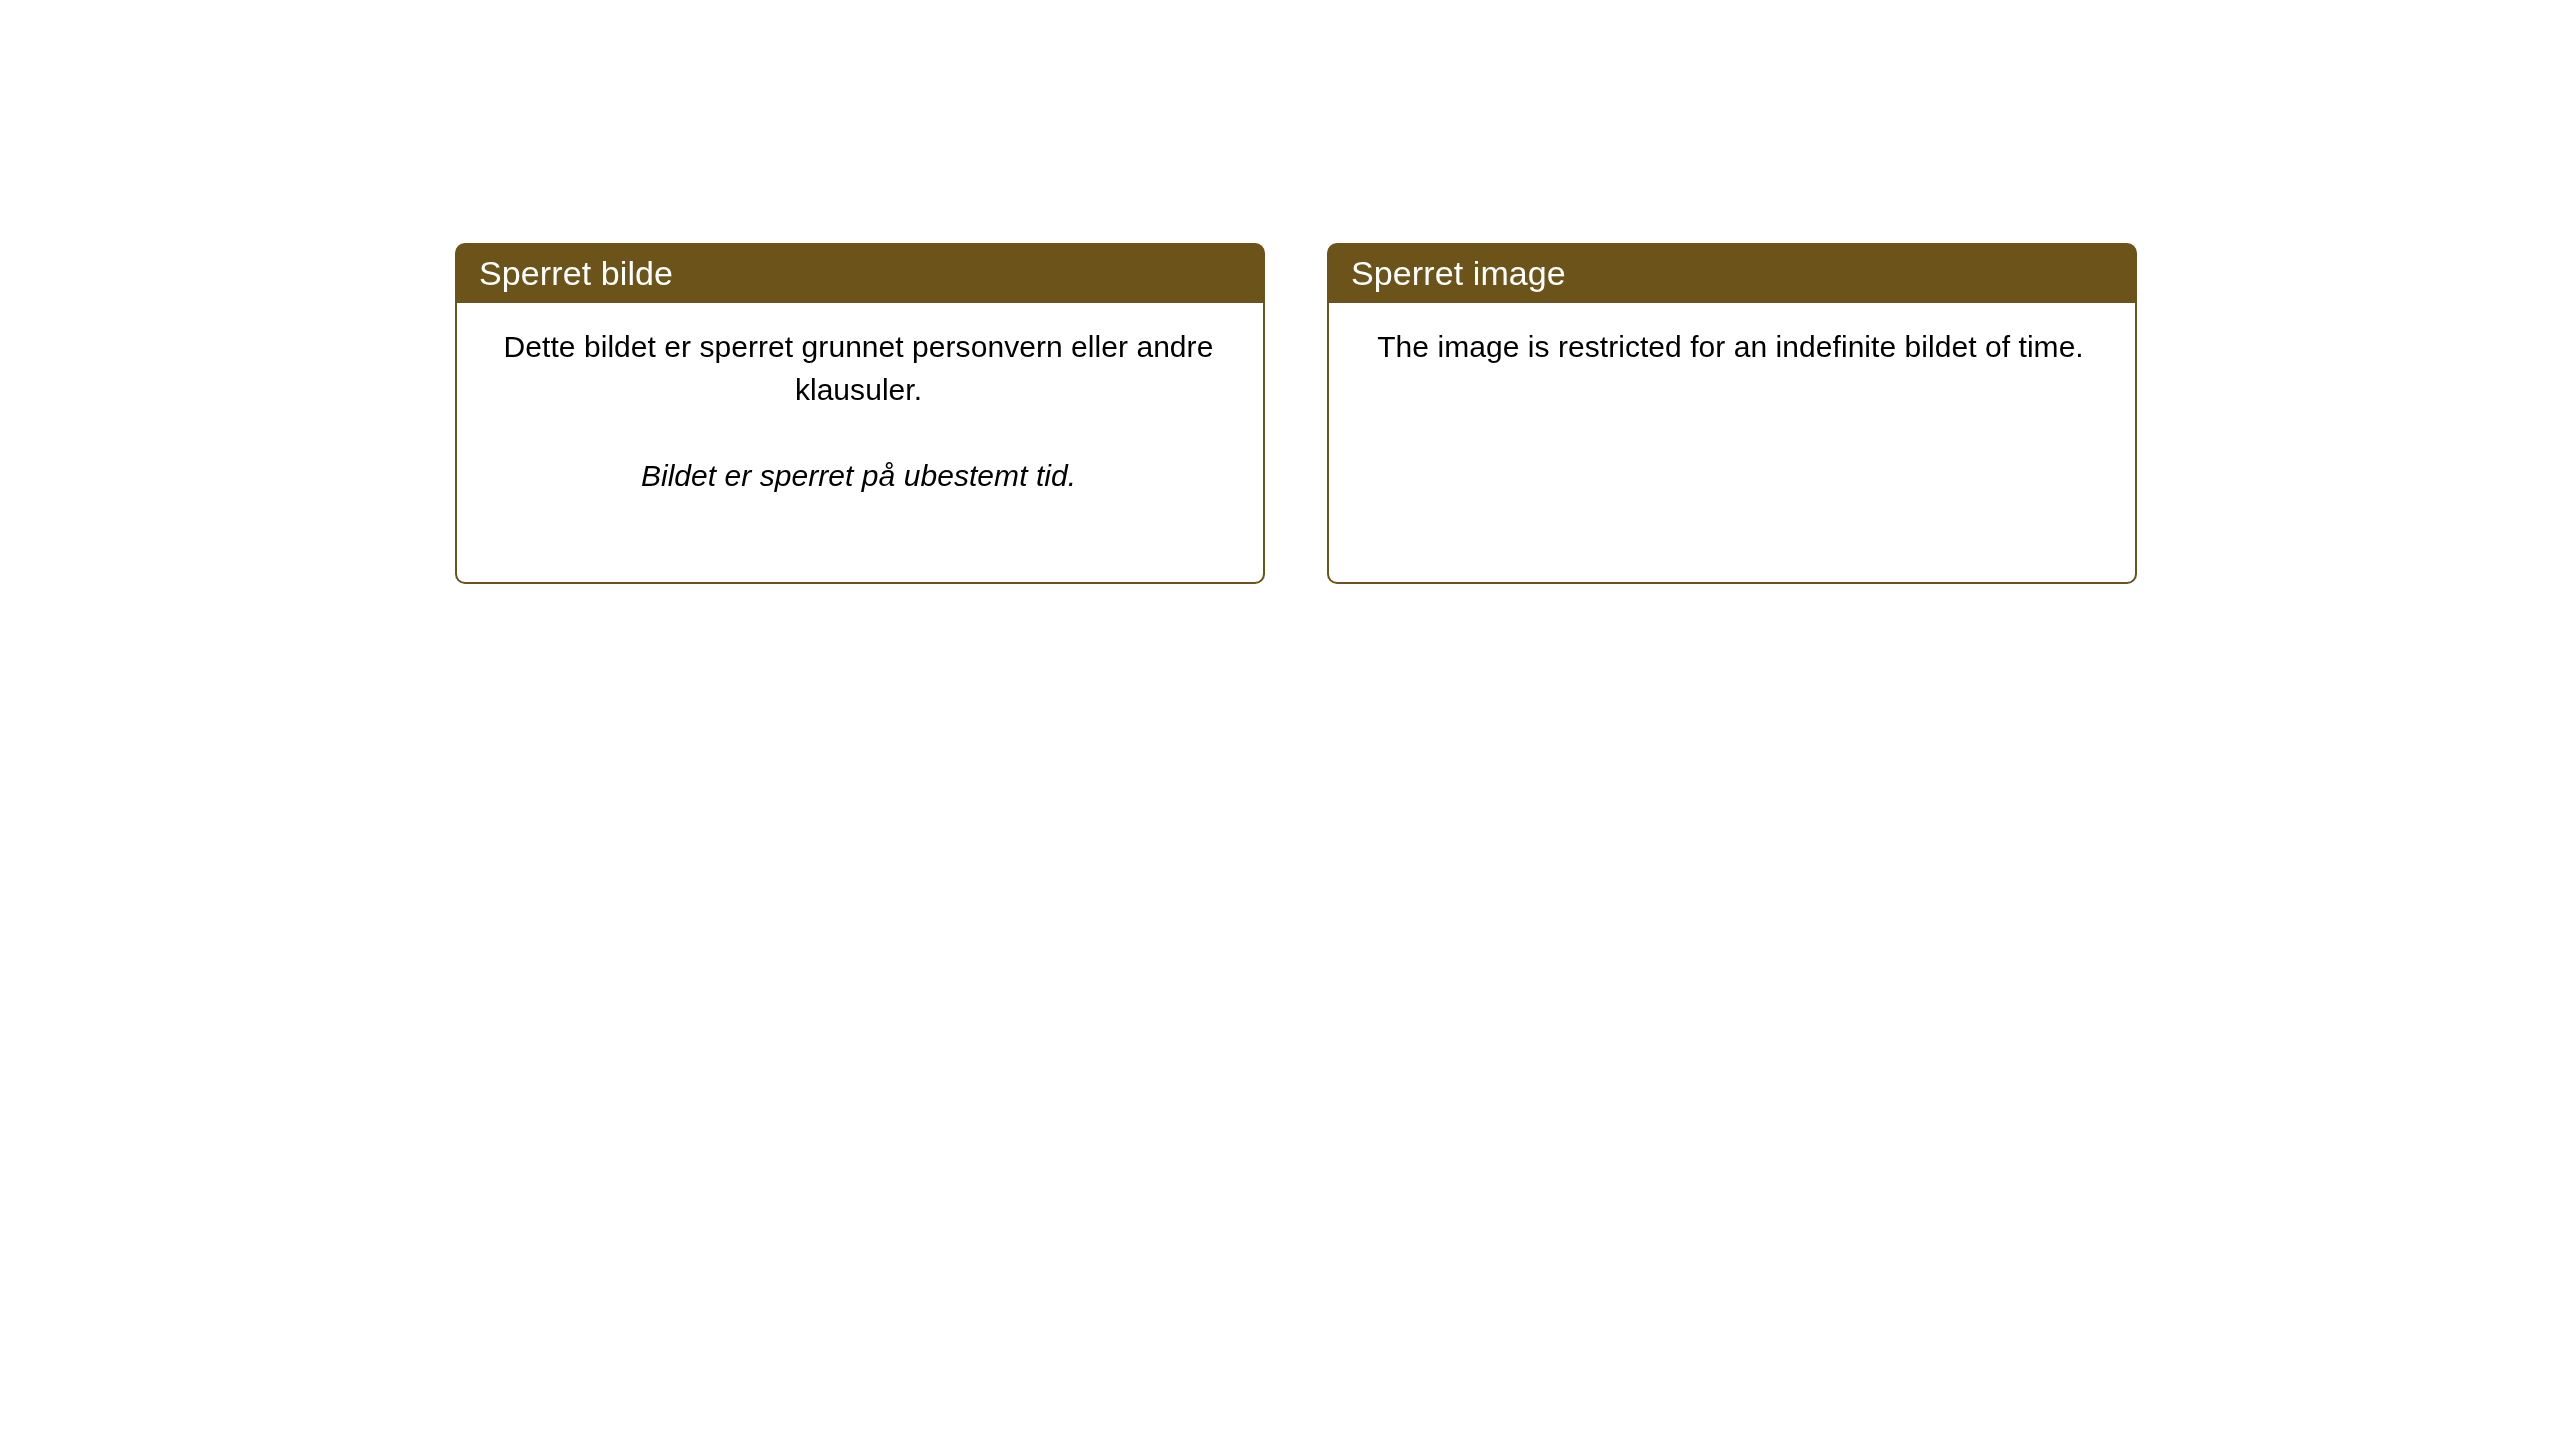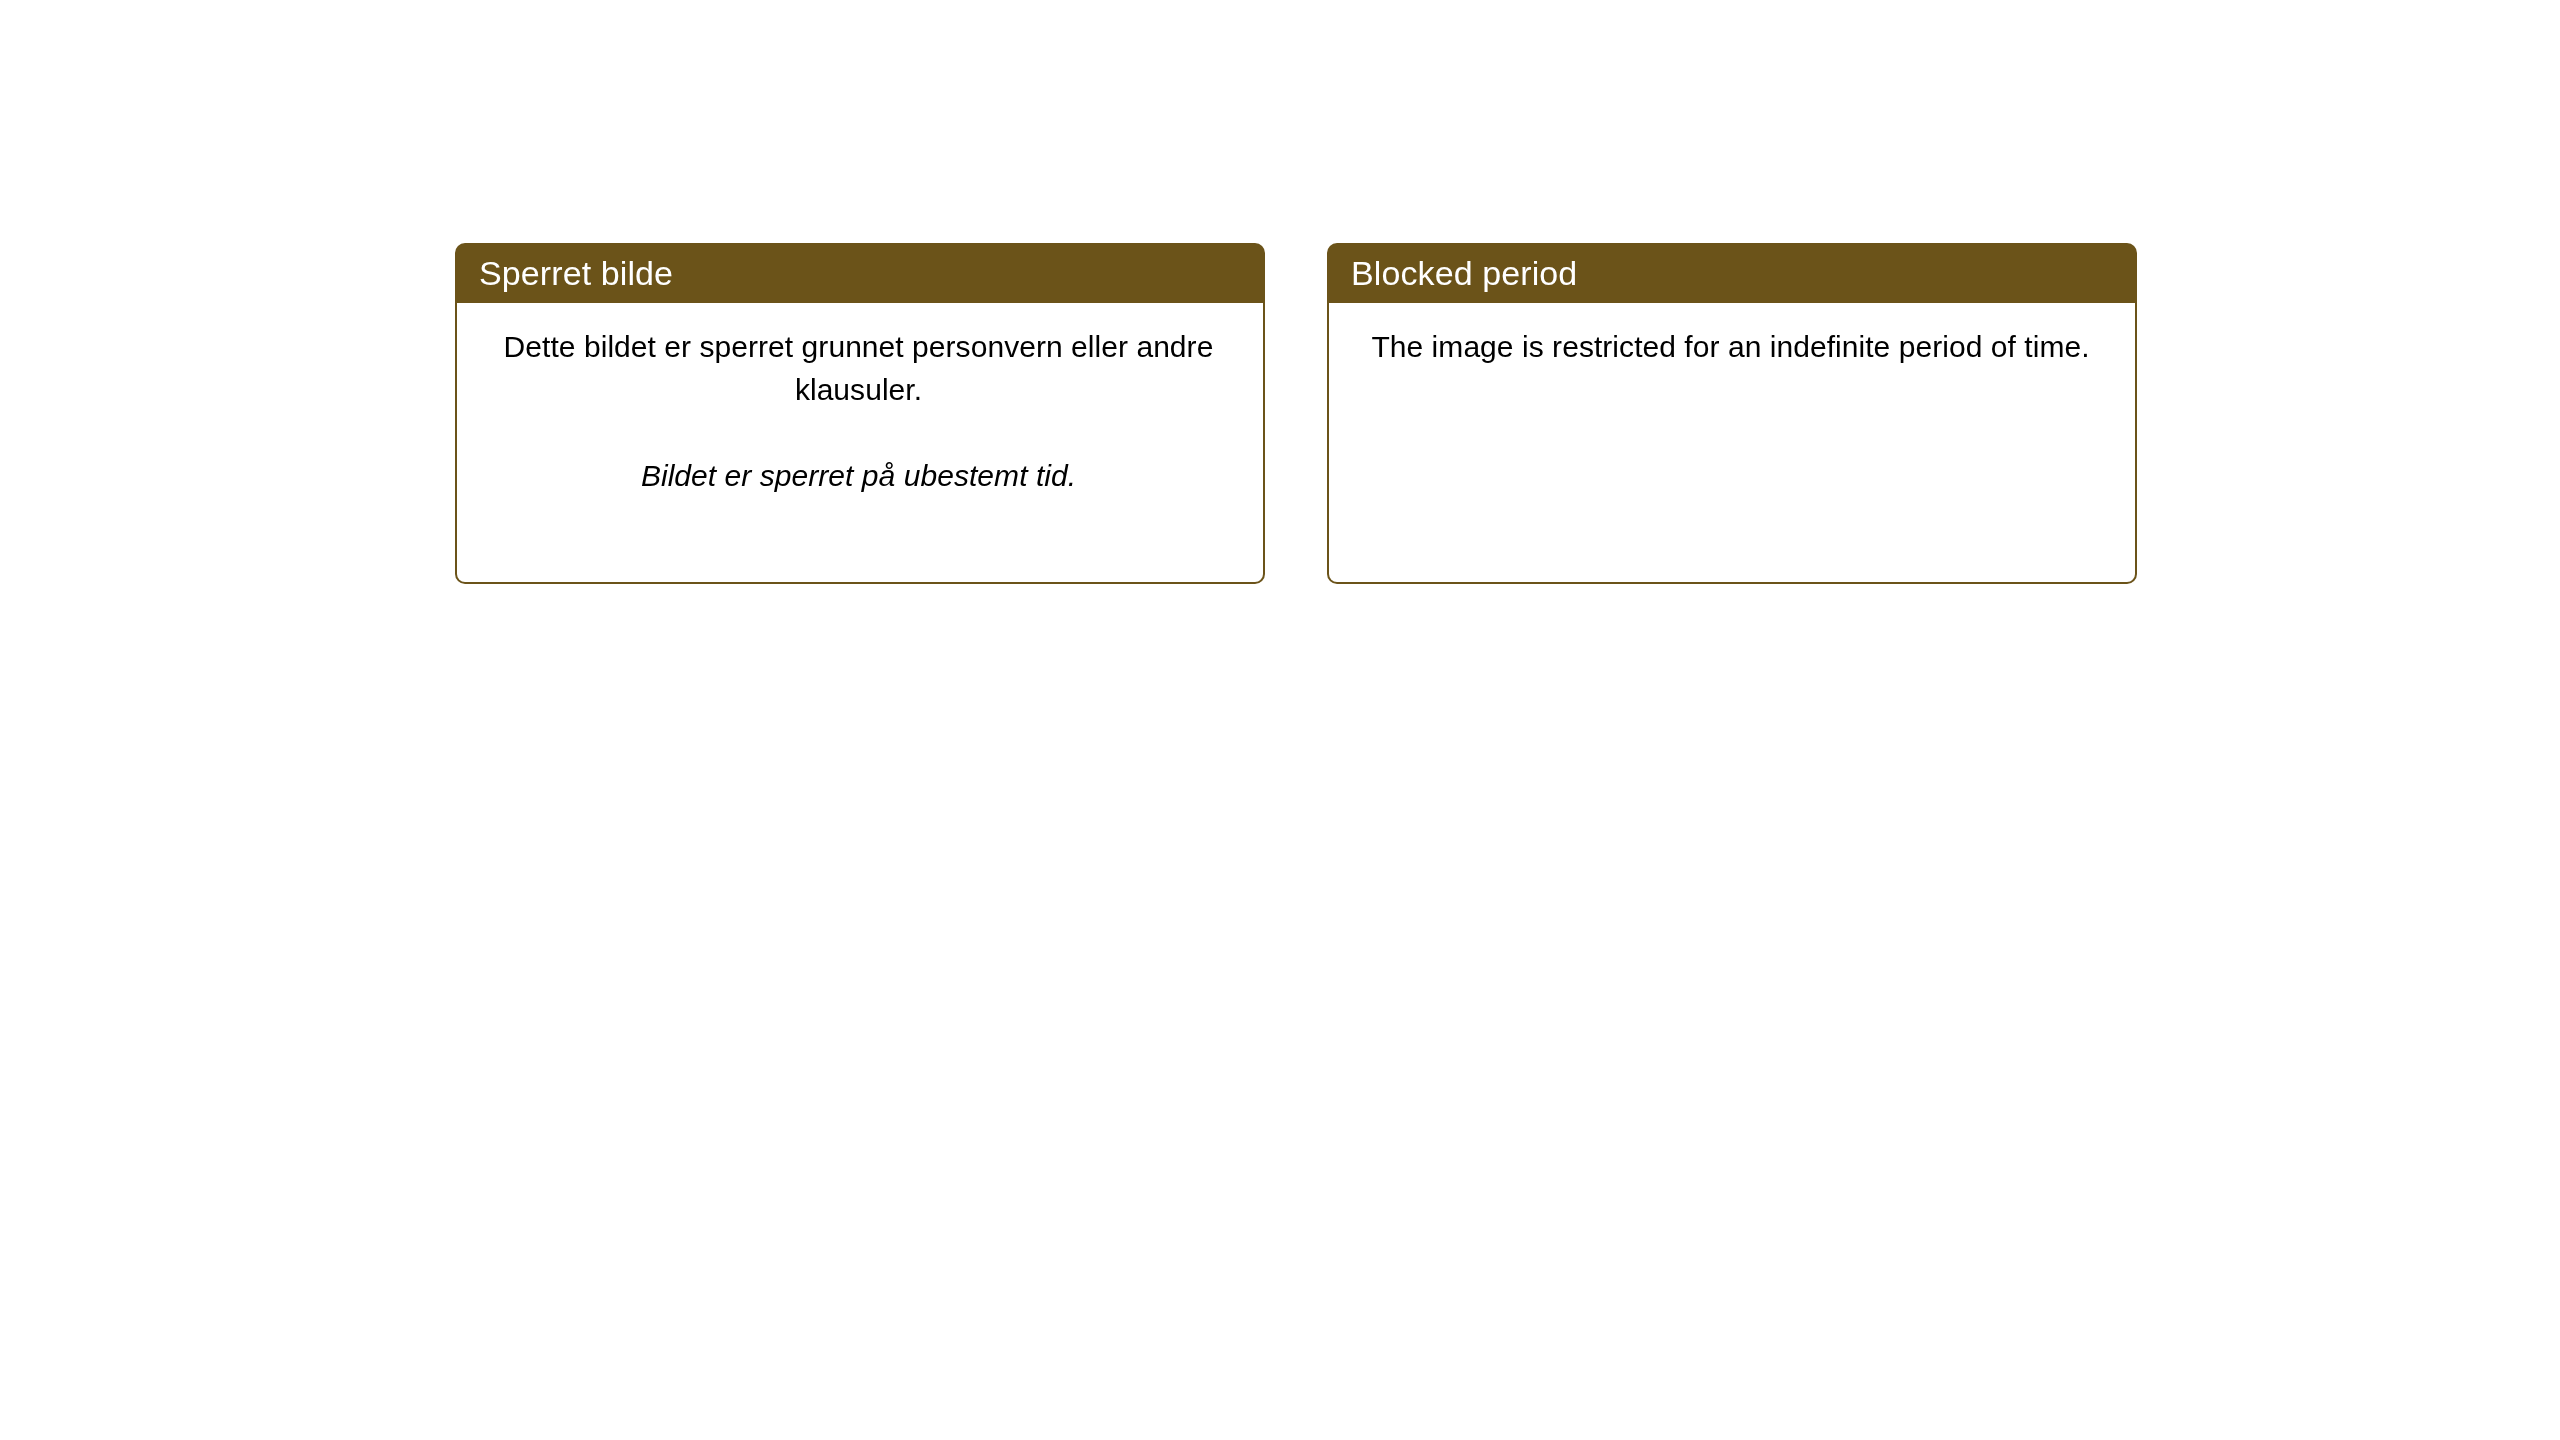--- a/index.html
+++ b/index.html
@@ -99,21 +99,21 @@
         <span class="card-title">Sperret bilde</span>
       </header>
       <div class="card-body">
         <p class="card-paragraph">Dette bildet er sperret grunnet personvern eller andre klausuler.</p>
         <p class="card-paragraph">Bildet er sperret på ubestemt tid.</p>
       </div>
     </section>
 
     <section class="notice-card">
       <header class="card-header">
-        <span class="card-title">Blocked period</span>
+        <span class="card-title">Sperret image</span>
       </header>
       <div class="card-body">
-        <p class="card-paragraph">The image is restricted for an indefinite period of time.</p>
+        <p class="card-paragraph">The image is restricted for an indefinite bildet of time.</p>
       </div>
     </section>
 
   </div>
 </div>
 
 </body></html>

